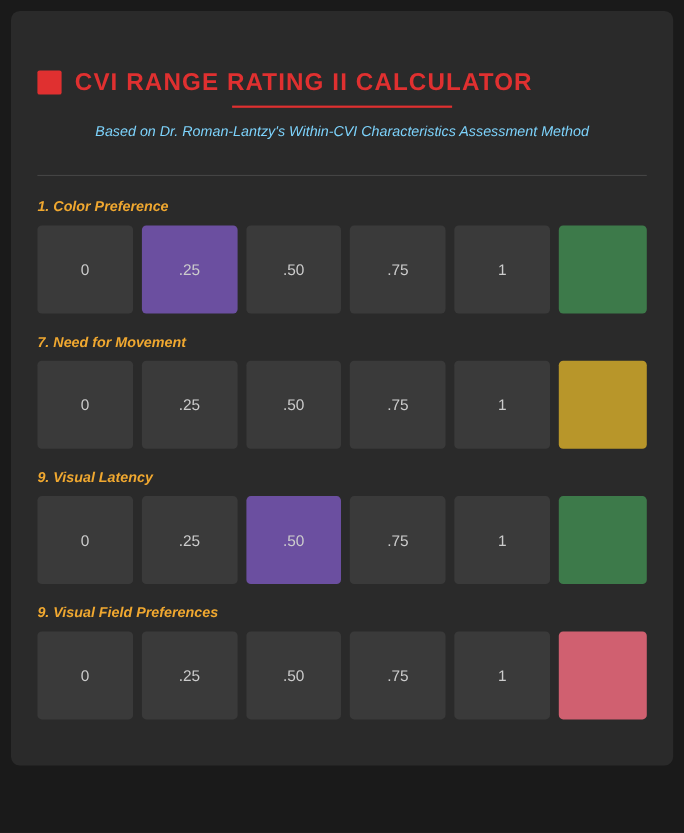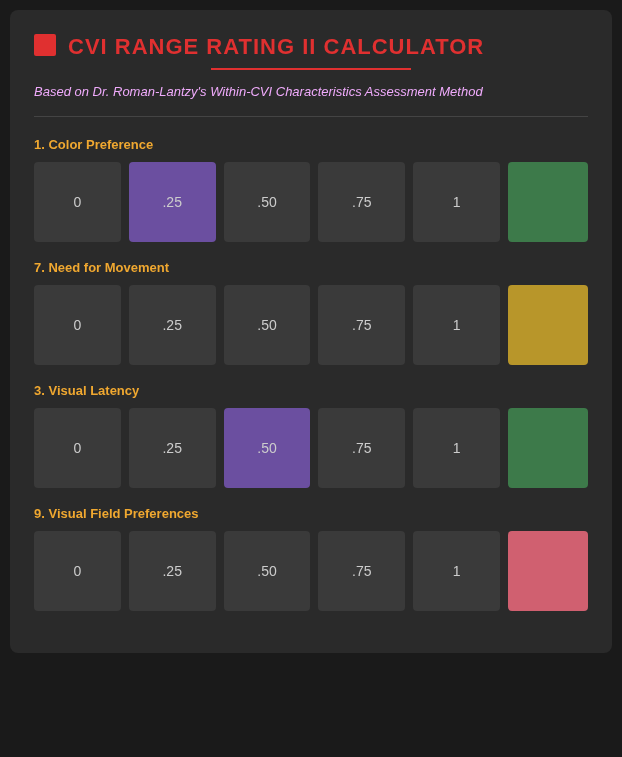--- a/index.html
+++ b/index.html
@@ -20,23 +20,24 @@
 
     .calculator-container {
       background-color: #2a2a2a;
       border-radius: 8px;
       width: 602px;
       padding: 24px;
     }
 
     .header {
       display: flex;
-      align-items: flex-start;
+      align-items: center;
       gap: 12px;
       margin-bottom: 8px;
+      margin-top: 28px;
     }
 
     .red-square {
       width: 22px;
       height: 22px;
       background-color: #e03030;
       border-radius: 2px;
       flex-shrink: 0;
     }
 
@@ -48,38 +49,39 @@
     }
 
     .divider {
       width: 200px;
       height: 2px;
       background-color: #e03030;
       margin: 6px auto 14px auto;
     }
 
     .subtitle {
-      color: #f0abfc;
+      color: #7dd3fc;
       font-size: 13px;
       font-style: italic;
-      text-align: left;
+      text-align: center;
       margin-bottom: 20px;
-      padding-bottom: 17px;
+      padding-bottom: 32px;
       border-bottom: 1px solid #444;
     }
 
     .section {
       margin-bottom: 18px;
     }
 
     .section-label {
       color: #f0a830;
       font-size: 13px;
       font-weight: bold;
       margin-bottom: 10px;
+      font-style: italic;
     }
 
     .options-row {
       display: flex;
       gap: 8px;
       align-items: center;
     }
 
     .option-cell {
       flex: 1;
@@ -149,21 +151,21 @@
       <div class="option-cell">0</div>
       <div class="option-cell">.25</div>
       <div class="option-cell">.50</div>
       <div class="option-cell">.75</div>
       <div class="option-cell">1</div>
       <div class="color-swatch swatch-gold"></div>
     </div>
   </div>
 
   <div class="section">
-    <div class="section-label">3. Visual Latency</div>
+    <div class="section-label">9. Visual Latency</div>
     <div class="options-row">
       <div class="option-cell">0</div>
       <div class="option-cell">.25</div>
       <div class="option-cell selected-purple">.50</div>
       <div class="option-cell">.75</div>
       <div class="option-cell">1</div>
       <div class="color-swatch swatch-green2"></div>
     </div>
   </div>
 

